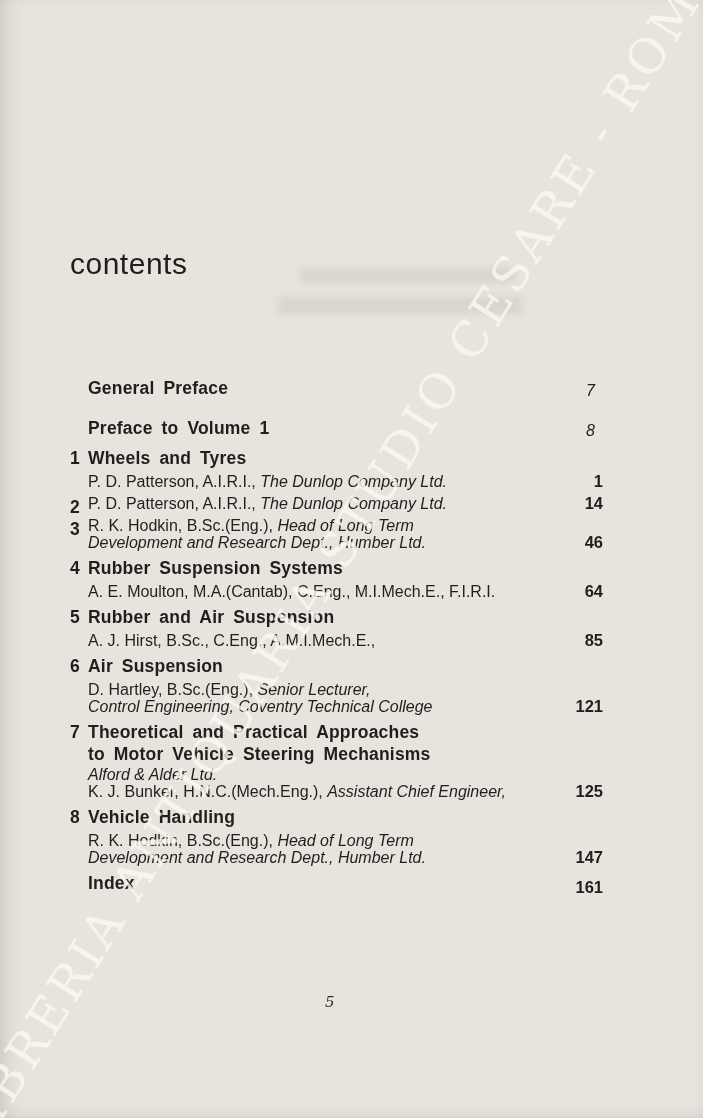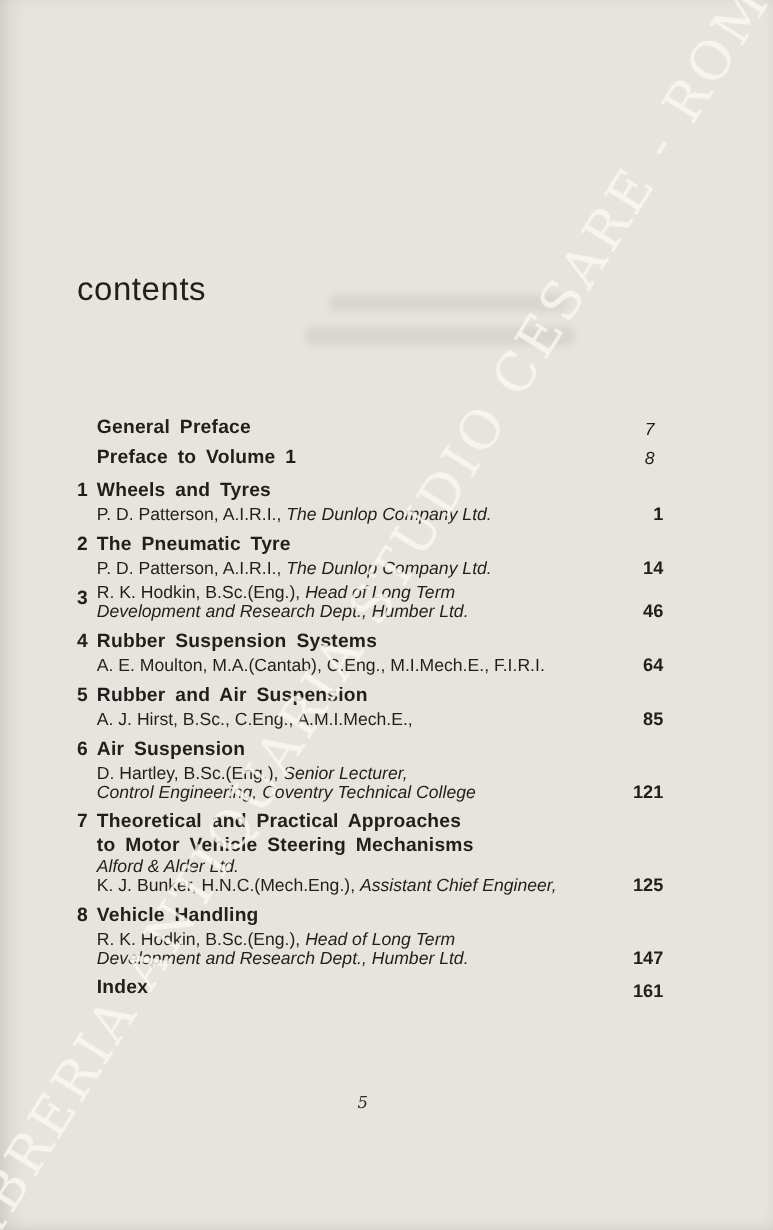--- a/index.html
+++ b/index.html
@@ -19,21 +19,21 @@
     font-size:30px;font-weight:400;letter-spacing:0.5px;
   }
   
   .ghost{position:absolute;background:rgba(196,192,182,0.40);filter:blur(3px);border-radius:3px;}
   .ghost-1{left:300px;top:268px;width:215px;height:15px;}
   .ghost-2{left:278px;top:297px;width:244px;height:17px;}
   
   .toc{position:absolute;left:70px;top:376px;width:533px;}
   .entry{position:relative;display:flex;margin-top:5px;}
   .entry:first-child{margin-top:0;}
-  .entry:nth-child(2){margin-top:2px;gap:40px;}
+  .entry:nth-child(2){margin-top:15px;gap:40px;}
   .chapter-num{
     position:absolute;left:0;top:0;width:18px;
     font-weight:700;font-size:17.5px;line-height:25px;
   }
   .entry-text{flex:1;padding-left:18px;min-width:0;}
   .title-line{
     font-weight:700;font-size:17.5px;line-height:25px;
     letter-spacing:0.2px;word-spacing:0.22em;white-space:nowrap;
   }
   .title-line + .title-line{line-height:19px;}
@@ -88,21 +88,20 @@
         <span class="chapter-num">1</span>
         <div class="entry-text">
           <div class="title-line">Wheels and Tyres</div>
           <div class="author-line"><span>P. D. Patterson, A.I.R.I., </span><span class="it">The Dunlop Company Ltd.</span></div>
         </div>
         <div class="page-num">1</div>
       </div>
       <div class="entry">
         <span class="chapter-num">2</span>
         <div class="entry-text">
-          <div class="title-line">The Pneumatic Tyre</div>
           <div class="author-line"><span>P. D. Patterson, A.I.R.I., </span><span class="it">The Dunlop Company Ltd.</span></div>
         </div>
         <div class="page-num">14</div>
       </div>
       <div class="entry">
         <span class="chapter-num">3</span>
         <div class="entry-text">
           <div class="author-line"><span>R. K. Hodkin, B.Sc.(Eng.), </span><span class="it">Head of Long Term</span></div>
           <div class="author-line"><span class="it">Development and Research Dept., Humber Ltd.</span></div>
         </div>

